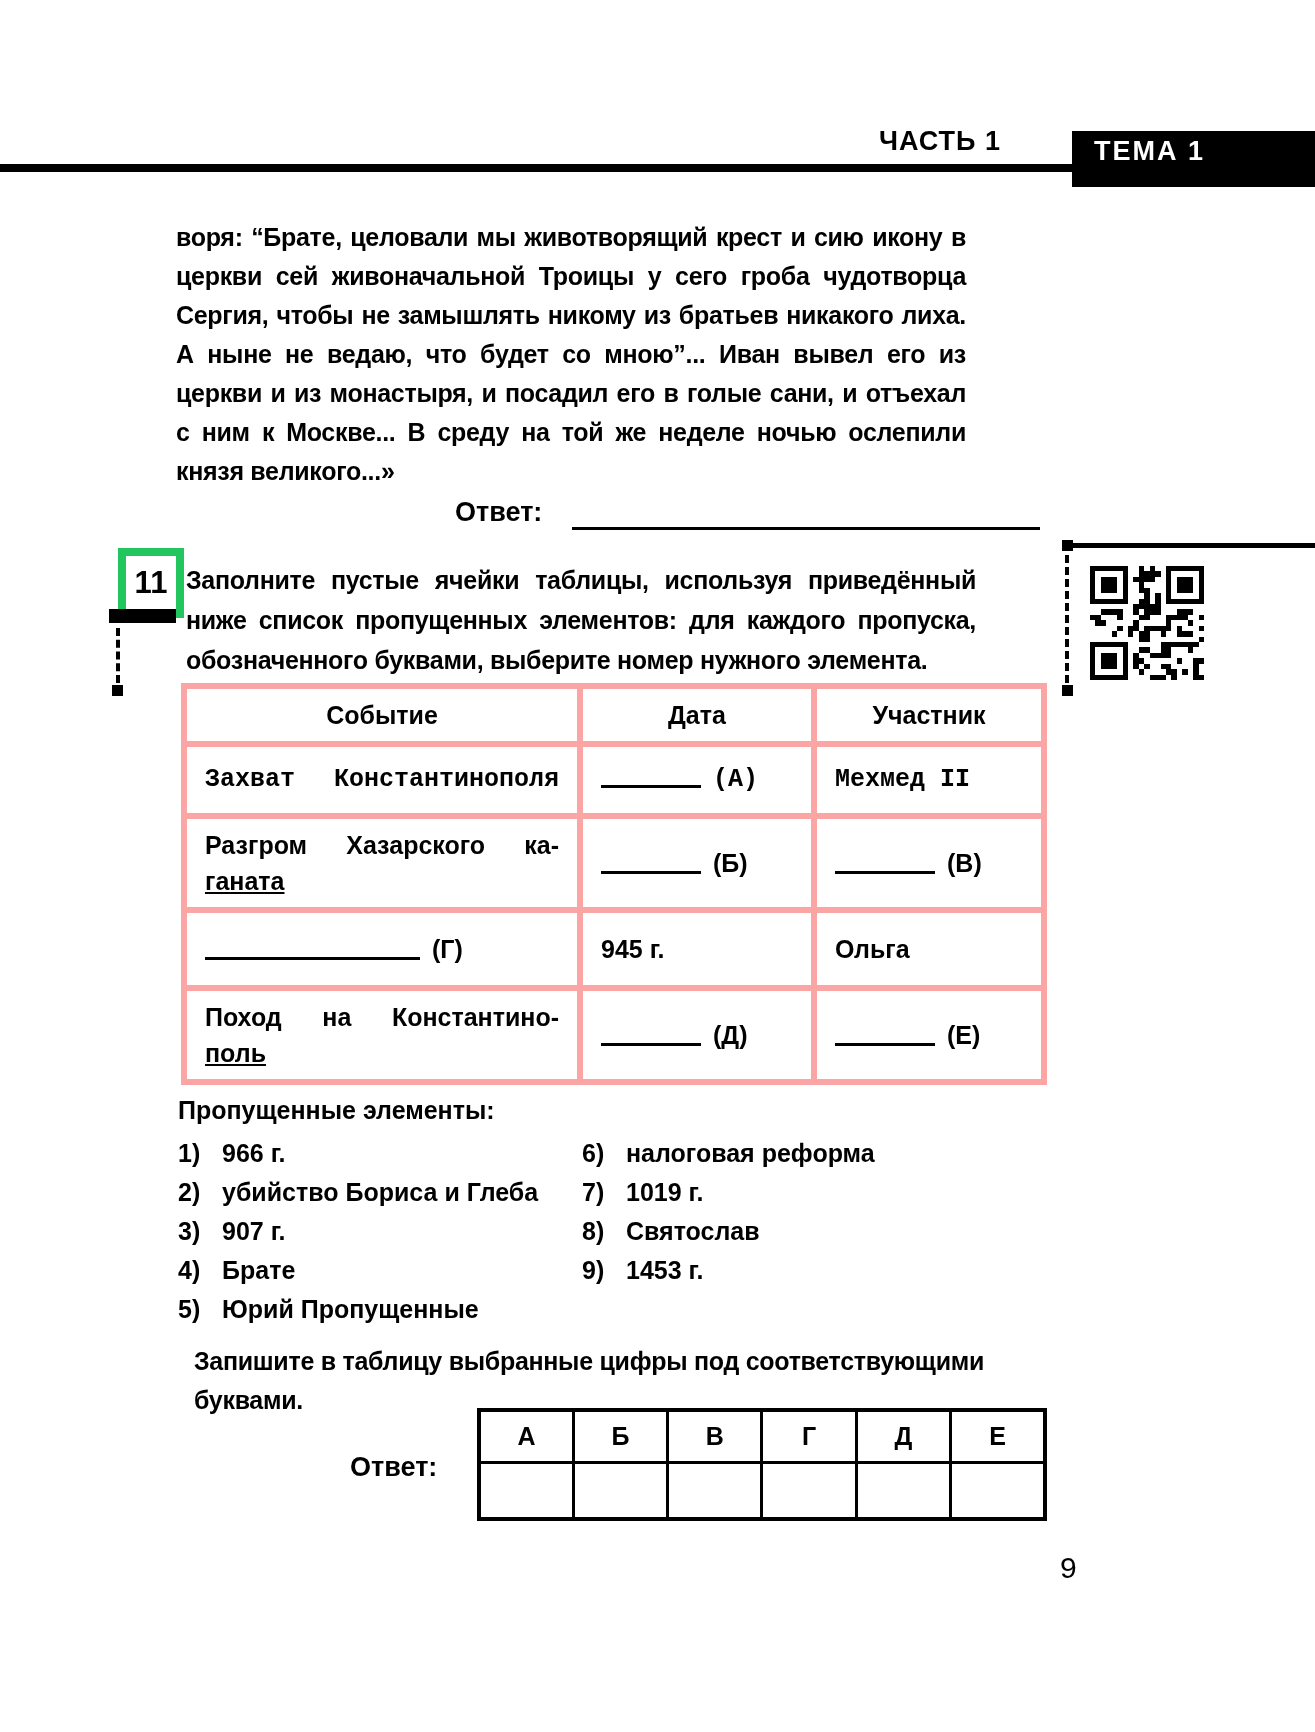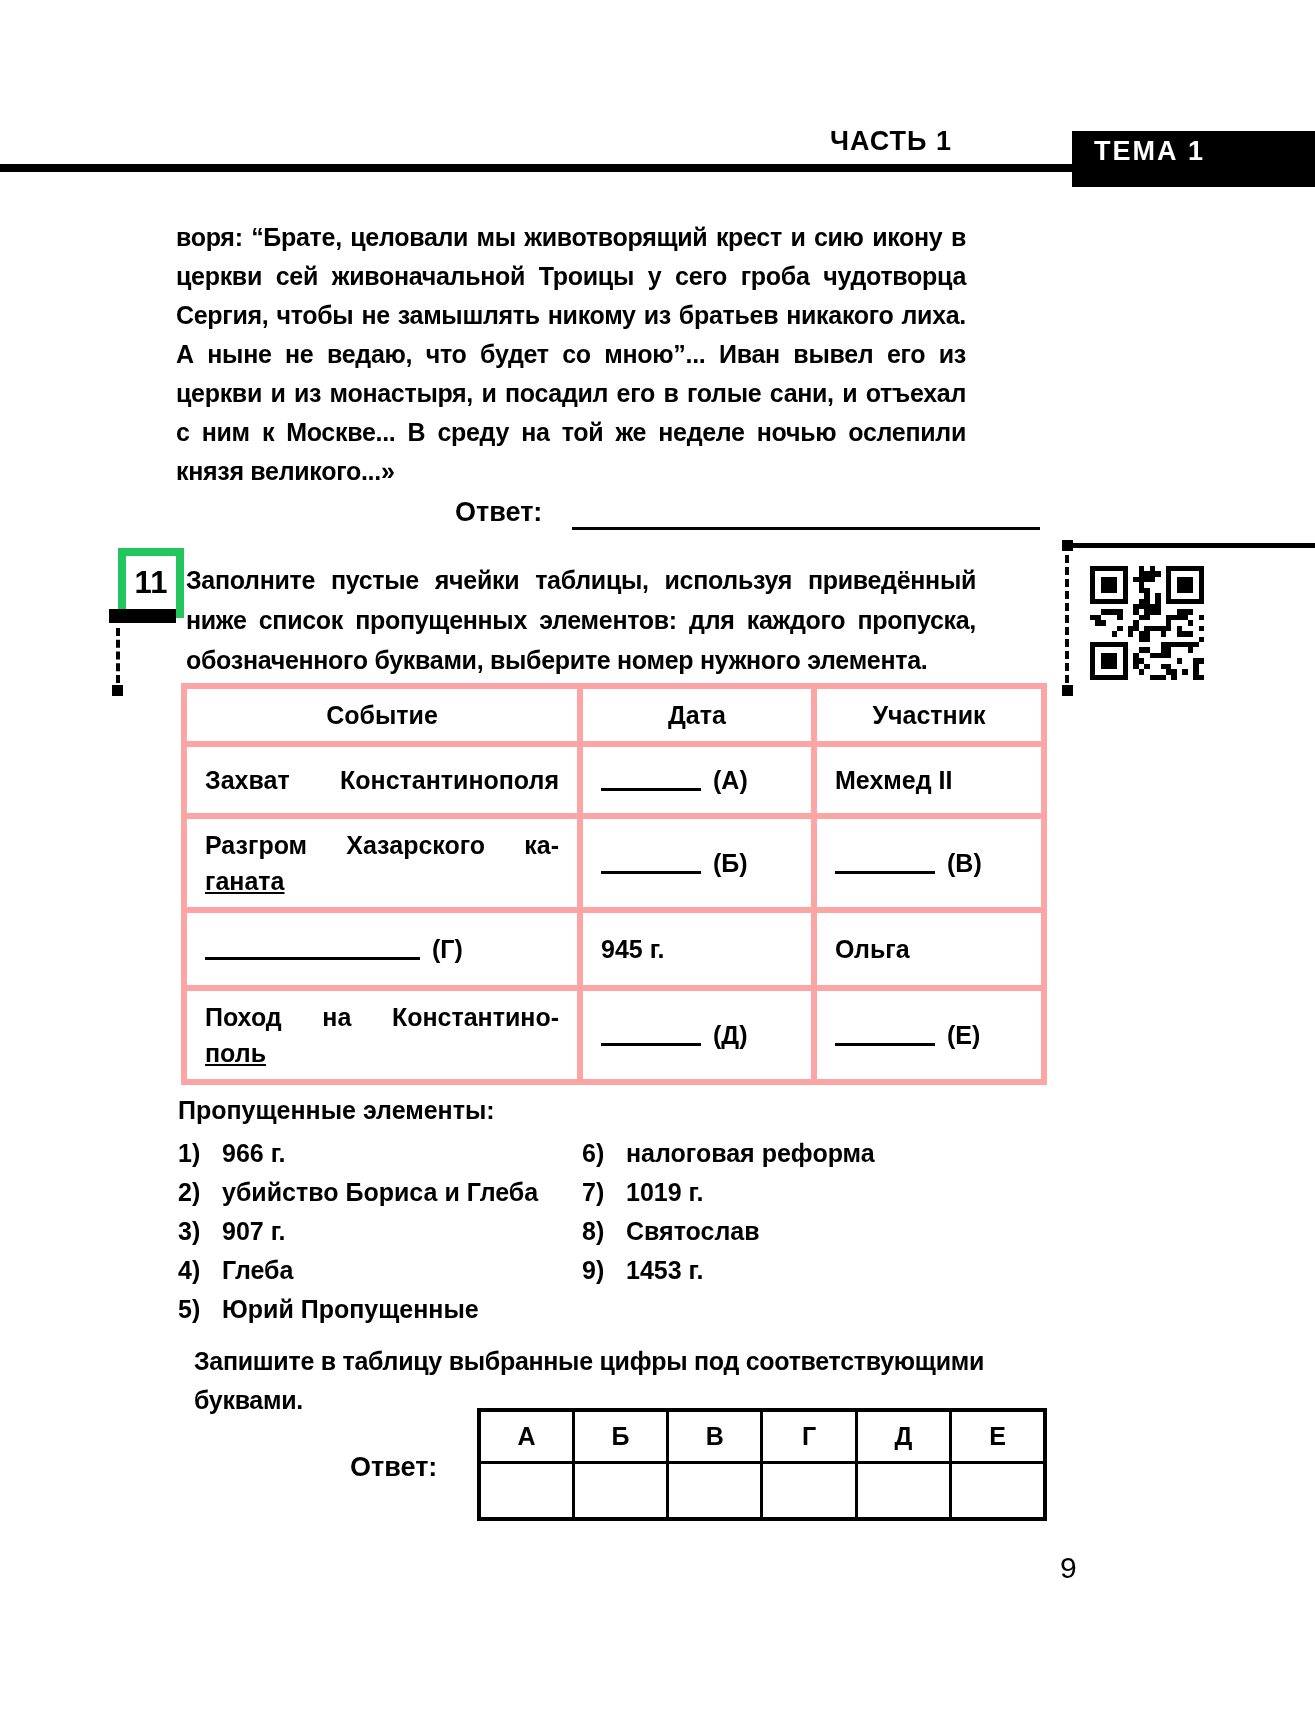--- a/index.html
+++ b/index.html
@@ -9,21 +9,21 @@
     background:#ffffff;
     font-family:"Liberation Sans",sans-serif;
     font-weight:bold;
     color:#000;
     overflow:hidden;
     margin:0 auto;
   }
   
   .hdr-part{
     position:absolute;left:830px;top:126px;width:220px;
-    text-align:left;font-size:27px;letter-spacing:1px;
+    text-align:center;font-size:27px;letter-spacing:1px;
   }
   .hdr-theme{
     position:absolute;left:1072px;top:131px;right:0;height:56px;
     background:#000;color:#fff;font-size:27px;letter-spacing:2px;
     line-height:40px;padding-left:22px;box-sizing:border-box;
   }
   .hdr-rule{position:absolute;left:0;top:164px;right:0;height:8px;background:#000;}
   
   .passage{
     position:absolute;left:168px;top:210px;width:790px;margin:8px;
@@ -339,21 +339,21 @@
         <col style="width:230px">
       </colgroup>
     <thead>
       <tr>
         <th>Событие</th>
         <th>Дата</th>
         <th>Участник</th>
       </tr>
     </thead>
     <tbody>
-      <tr style="height:72px;">
+      <tr style="height:72px;font-family:Liberation Mono, monospace;">
         <td>
             <span class="jl">Захват Константинополя</span>
           </td>
         <td><span class="blank w100"></span><span class="blank-letter">(А)</span></td>
         <td><span>Мехмед II</span></td>
       </tr>
       <tr style="height:91px;">
         <td>
           <span class="jl">Разгром Хазарского ка-</span>
           <span class="line">ганата</span>
@@ -386,21 +386,21 @@
     <div class="mi">
         <span class="num">2)</span>
         <span>убийство Бориса и Глеба</span>
       </div>
     <div class="mi">
         <span class="num">3)</span>
         <span>907 г.</span>
       </div>
     <div class="mi">
         <span class="num">4)</span>
-        <span>Глеба</span>
+        <span>Брате</span>
       </div>
     <div class="mi">
         <span class="num">5)</span>
         <span>Юрий Пропущенные</span>
       </div>
   </div>
   <div class="missing-col right">
     <div class="mi">
         <span class="num">6)</span>
         <span>налоговая реформа</span>

